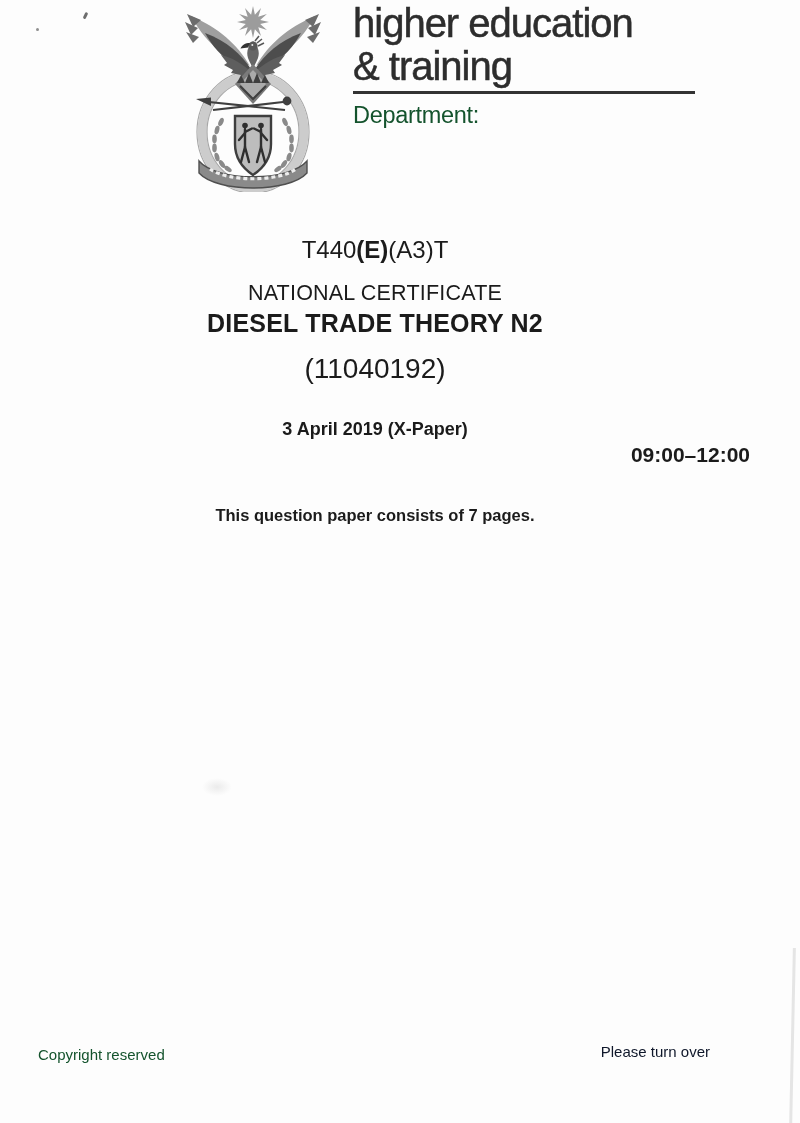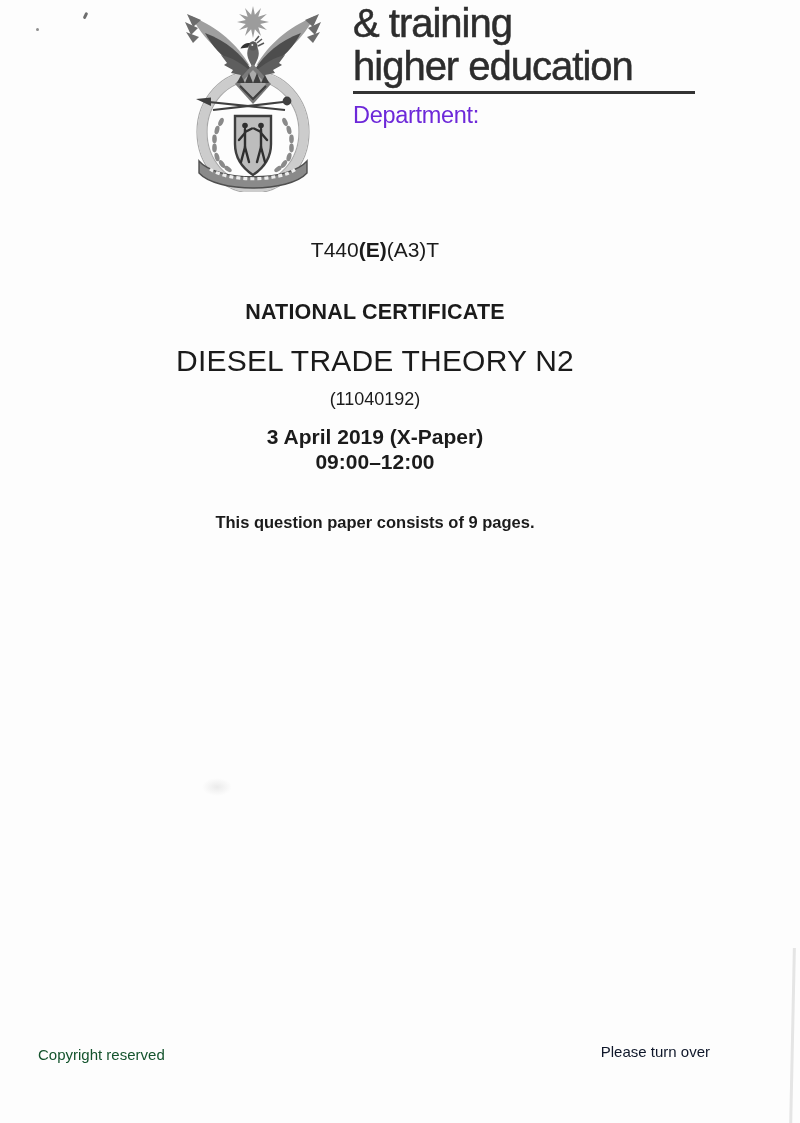--- a/index.html
+++ b/index.html
@@ -37,43 +37,43 @@
   .brand-rule {
     width: 342px; height: 3px;
     background: #333333;
     margin-top: 3px;
   }
   .dept-block {
     margin-top: 9px;
     font-size: 23.5px;
     line-height: 24.5px;
     letter-spacing: -0.3px;
-    color: #6d28d9;
+    color: #14532d;
   }
   .country {
     font-weight: bold;
     font-size: 24px;
     letter-spacing: -0.3px;
   }
 
   
   .exam-block {
     position: absolute;
     left: 0; top: 238px;
     width: 750px;
     text-align: center;
     color: #1b1b1b;
   }
-  .paper-code { font-size: 21px; line-height: 24px; }
+  .paper-code { font-size: 24px; line-height: 24px; }
   .paper-code .b { font-weight: bold; }
-  .certificate { font-size: 21.5px; font-weight: bold; line-height: 26px; margin-top: 37px; letter-spacing: 0.2px; }
-  .subject { font-size: 30px; font-weight: normal; line-height: 28px; margin-top: 22px; letter-spacing: 0.2px; }
-  .subject-code { font-size: 18px; line-height: 24px; margin-top: 12px; }
-  .session-date { font-size: 21px; font-weight: bold; line-height: 25px; margin-top: 13px; }
-  .session-time { font-size: 21px; font-weight: bold; line-height: 25px; }
+  .certificate { font-size: 21.5px; font-weight: normal; line-height: 26px; margin-top: 18px; letter-spacing: 0.2px; }
+  .subject { font-size: 25px; font-weight: bold; line-height: 28px; margin-top: 3px; letter-spacing: 0.2px; }
+  .subject-code { font-size: 28px; line-height: 24px; margin-top: 20px; }
+  .session-date { font-size: 18px; font-weight: bold; line-height: 25px; margin-top: 36px; }
+  .session-time { font-size: 21px; font-weight: bold; line-height: 25px; text-align: right; }
   .pages-note { font-size: 16.5px; font-weight: bold; line-height: 22px; margin-top: 37px; }
 
   
   .footer-left {
     position: absolute;
     left: 38px; top: 1046px;
     font-size: 15px; color: #14532d;
   }
   .footer-right {
     position: absolute;
@@ -195,37 +195,37 @@
     </g>
 
     <g>
       <path d="M16 155 C 34 176 106 176 124 155 L 124 167 C 106 187 34 187 16 167 Z" fill="#8a8a8a" stroke="#4f4f4f" stroke-width="1.4"></path>
       <path d="M27 163 C 45 176 95 176 113 163" stroke="#ededed" stroke-width="3.2" stroke-dasharray="4 3" fill="none"></path>
     </g>
   </svg>
 
   <div class="brand">
     <div class="wordmark">
+      <div>higher education</div>
       <div>&amp; training</div>
-      <div>higher education</div>
     </div>
     <div class="brand-rule"></div>
     <div class="dept-block">
       <div>Department:</div>
     </div>
   </div>
 
   <div class="exam-block">
     <div class="paper-code"><span>T440</span><span class="b">(E)</span><span>(A3)T</span></div>
     <div class="certificate">NATIONAL CERTIFICATE</div>
     <div class="subject">DIESEL TRADE THEORY N2</div>
     <div class="subject-code">(11040192)</div>
     <div class="session-date">3 April 2019 (X-Paper)</div>
     <div class="session-time">09:00–12:00</div>
-    <div class="pages-note">This question paper consists of 9 pages.</div>
+    <div class="pages-note">This question paper consists of 7 pages.</div>
   </div>
 
   <div class="footer-left">Copyright reserved</div>
   <div class="footer-right">Please turn over</div>
 
   <div class="speck-dot"></div>
   <div class="speck-tick"></div>
   <div class="smudge"></div>
   <div class="edge-line"></div>
 

